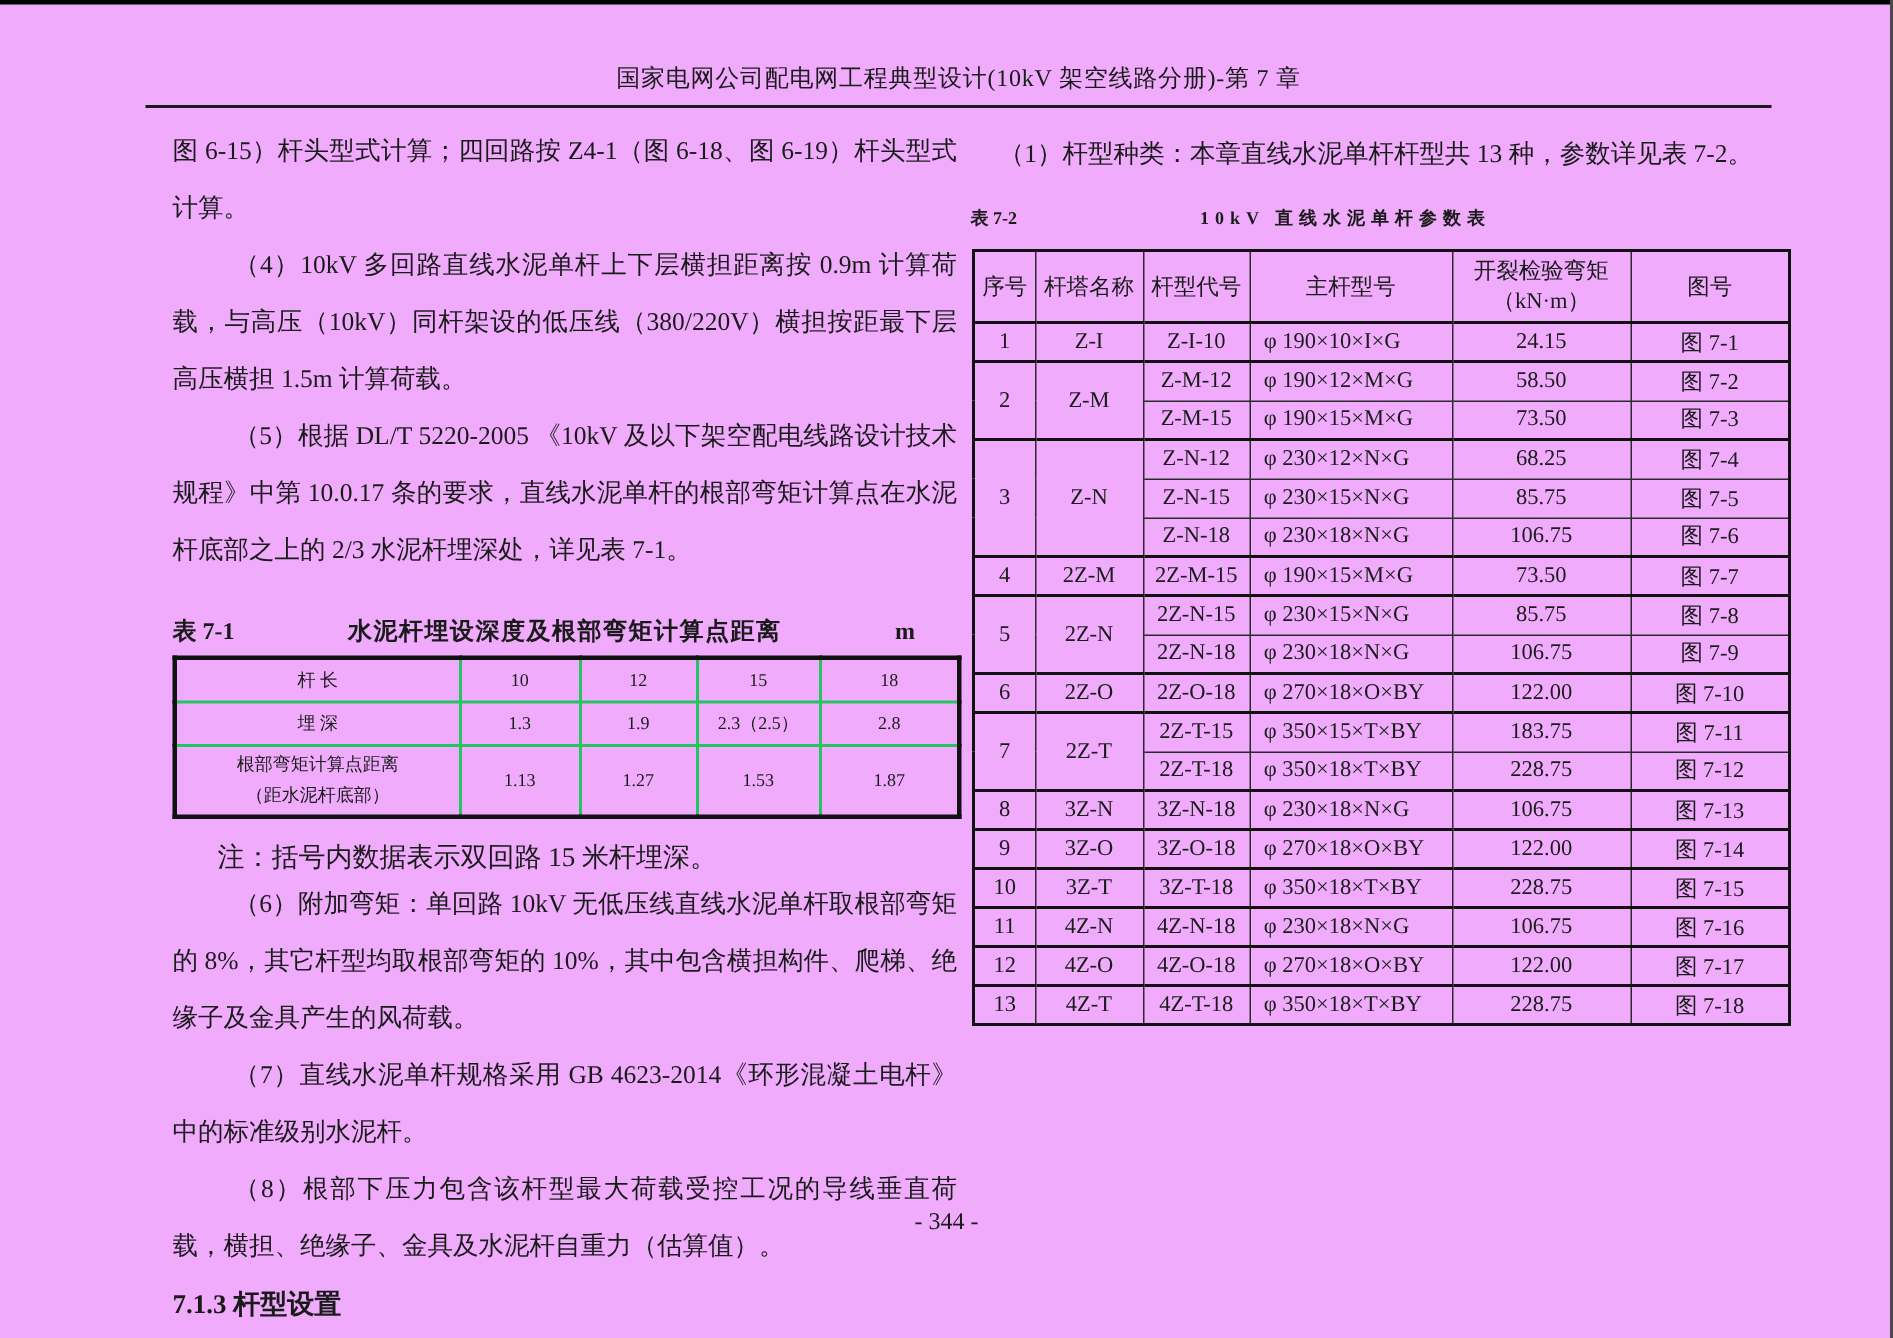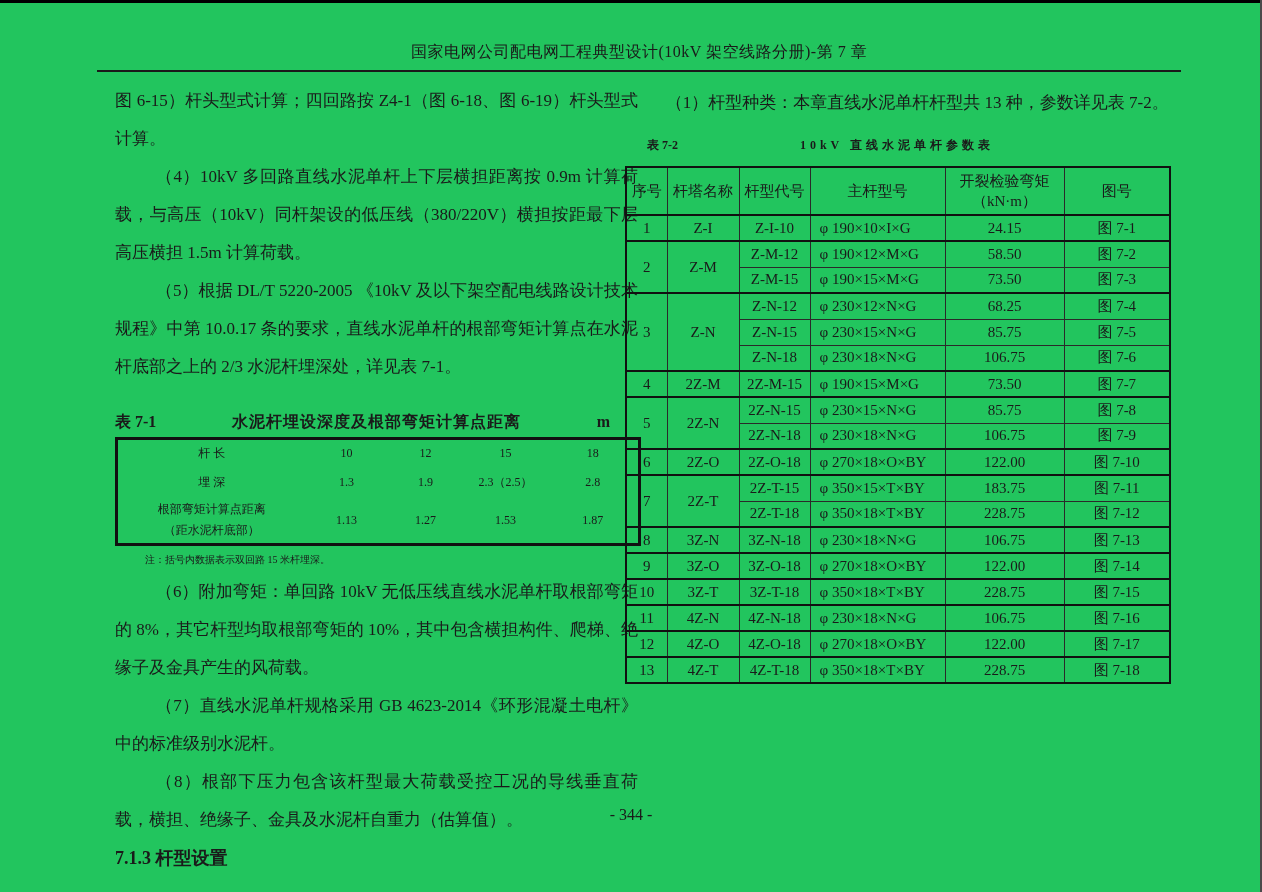--- a/index.html
+++ b/index.html
@@ -1,20 +1,20 @@
 <!DOCTYPE html>
 <html><head>
 <meta charset="utf-8">
 <style>
   * { margin: 0; padding: 0; box-sizing: border-box; }
   html, body { background: #888; }
   body { font-family: "Liberation Serif", "DejaVu Serif", serif; color: #1a1a1a; }
   .page {
     position: relative; width: 1262px; height: 892px;
-    background: #22c55e; overflow: hidden;
+    background: #f0abfc; overflow: hidden;
   }
   .scan-top { position: absolute; top: 0; left: 0; width: 100%; height: 3px; background: #000; }
   .scan-right { position: absolute; top: 0; right: 0; width: 2px; height: 100%; background: #4a4a4a; }
 
   .hdr {
     position: absolute; top: 42px; left: 97px; width: 1084px;
     text-align: center; font-size: 16px; letter-spacing: 0.5px;
   }
   .hdr-rule {
     position: absolute; top: 70px; left: 97px; width: 1084px;
@@ -39,33 +39,33 @@
   .t1cap .cap-unit  { position: absolute; right: 28px; top: 0; }
 
   table { border-collapse: collapse; table-layout: fixed; }
   .t1 { width: 523px; border: 3px solid #111; }
   .t1 td { border: 2px solid #22c55e; text-align: center; font-size: 12px; vertical-align: middle; }
   .t1 .r1 td { height: 29px; }
   .t1 .r2 td { height: 29px; }
   .t1 .r3 td { height: 48px; }
   .t1 .hcell div { line-height: 21px; }
 
-  .t-note { font-size: 10px; line-height: 26px; padding-left: 30px; margin-top: 1px; }
+  .t-note { font-size: 18px; line-height: 26px; padding-left: 30px; margin-top: 12px; }
 
   .heading { font-size: 18px; font-weight: bold; line-height: 38px; }
 
   
   .t2cap {
     position: relative; height: 30px; margin-bottom: 6px;
     font-weight: bold; font-size: 12px; line-height: 30px;
   }
   .t2cap .cap-label { position: absolute; left: 22px; }
   .t2cap .cap-title { display: block; text-align: center; letter-spacing: 4px; }
 
-  .t2 { width: 544px; border: 2px solid #111; }
+  .t2 { width: 544px; border: 2px solid #111; margin-left: 23px; }
   .t2 th, .t2 td {
     border: 1px solid #2a2a2a; text-align: center;
     font-size: 15px; font-weight: normal; vertical-align: middle;
   }
   .t2 thead th { height: 48px; border-bottom: 2px solid #111; }
   .t2 thead th div { line-height: 20px; }
   .t2 tbody td { height: 26px; }
   .t2 tbody tr.gs > td { border-top: 2px solid #111; }
   .t2 td.spec { text-align: left; padding-left: 9px; }
 

